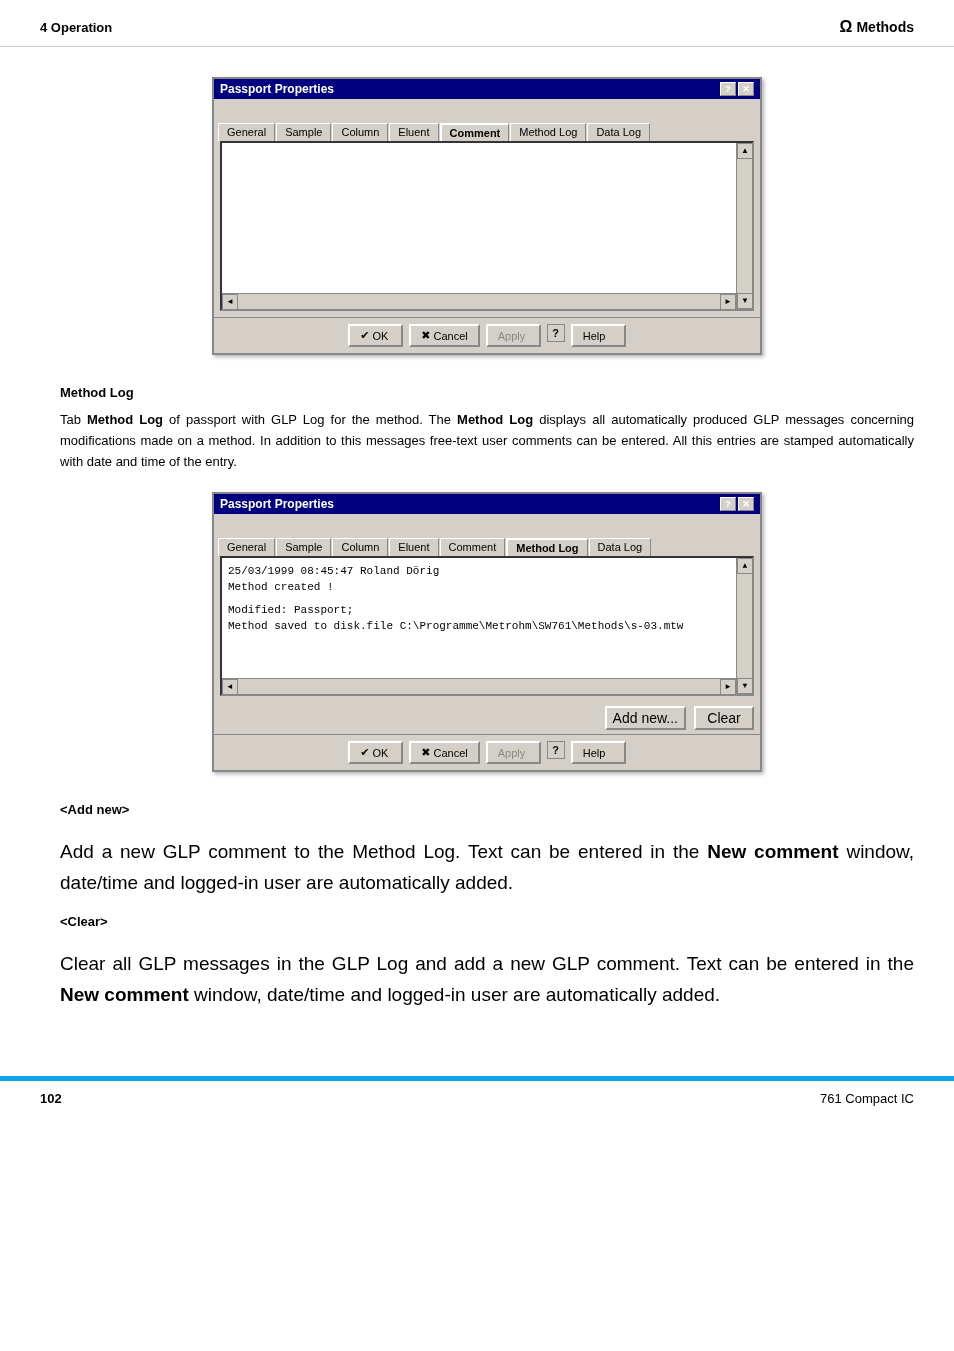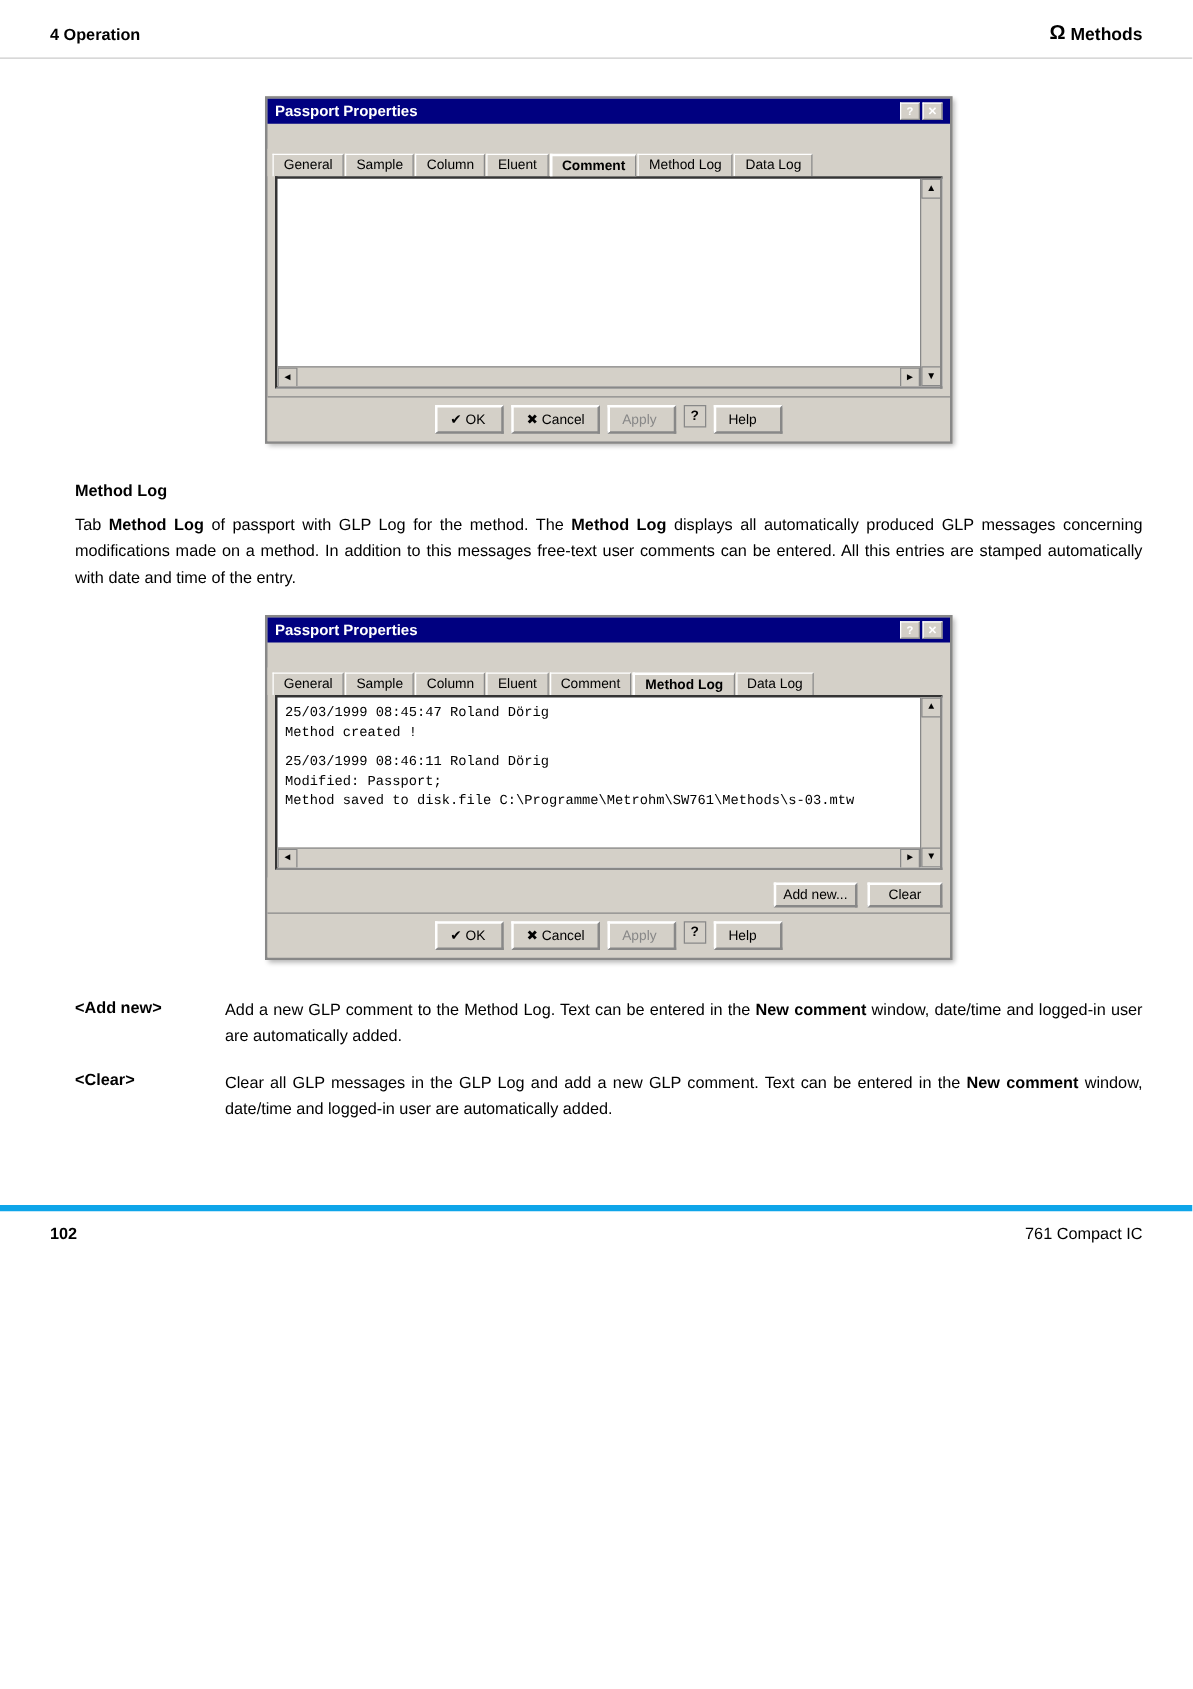--- a/index.html
+++ b/index.html
@@ -201,21 +201,21 @@
     .win-btn.disabled {
       color: #888;
       cursor: default;
     }
     .win-btn-small {
       padding: 2px 6px;
       background: #d4d0c8;
       border: 2px solid #888;
       border-top-color: #fff;
       border-left-color: #fff;
-      font-size: 11px;
+      font-size: 14px;
       cursor: pointer;
       min-width: 60px;
       text-align: center;
     }
 
     
     .section-heading {
       font-weight: bold;
       font-size: 13px;
       margin: 20px 0 10px 0;
@@ -234,29 +234,30 @@
 
     
     .desc-list {
       margin-top: 20px;
     }
     .desc-item {
       display: flex;
       gap: 20px;
       margin-bottom: 16px;
       align-items: flex-start;
+      flex-direction: column;
     }
     .desc-term {
       font-weight: bold;
       min-width: 100px;
       font-size: 13px;
     }
     .desc-def {
       flex: 1;
-      font-size: 13px;
+      font-size: 19px;
       line-height: 1.6;
       text-align: justify;
     }
 
     
     .page-footer {
       display: flex;
       justify-content: space-between;
       padding: 10px 40px;
       border-top: 5px solid #0ea5e9;
@@ -362,21 +363,20 @@
       <div class="tab">Comment</div>
       <div class="tab active">Method Log</div>
       <div class="tab">Data Log</div>
     </div>
     <div class="dialog-body dialog-body-log" style="height:140px; padding: 6px 20px 20px 6px; font-size:11px; font-family:Liberation Mono, monospace; line-height:1.4;">
       <div class="log-entry">
         <div>25/03/1999 08:45:47 Roland Dörig</div>
         <div>Method created !</div>
       </div>
       <div class="log-entry">
-        <div>25/03/1999 08:46:11 Roland Dörig</div>
         <div>Modified: Passport;</div>
         <div>Method saved to disk.file C:\Programme\Metrohm\SW761\Methods\s-03.mtw</div>
       </div>
       <div class="scrollbar-v">
         <div class="scrollbar-btn">▲</div>
         <div class="scrollbar-btn">▼</div>
       </div>
       <div class="scrollbar-h">
         <div class="scrollbar-btn-h">◄</div>
         <div class="scrollbar-btn-h">►</div>

